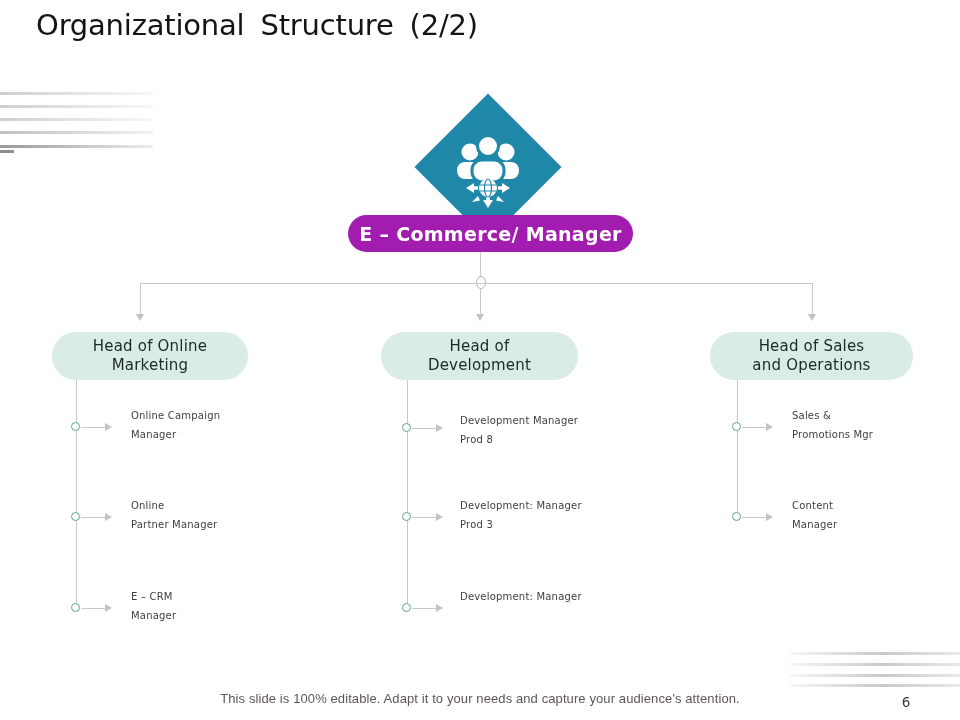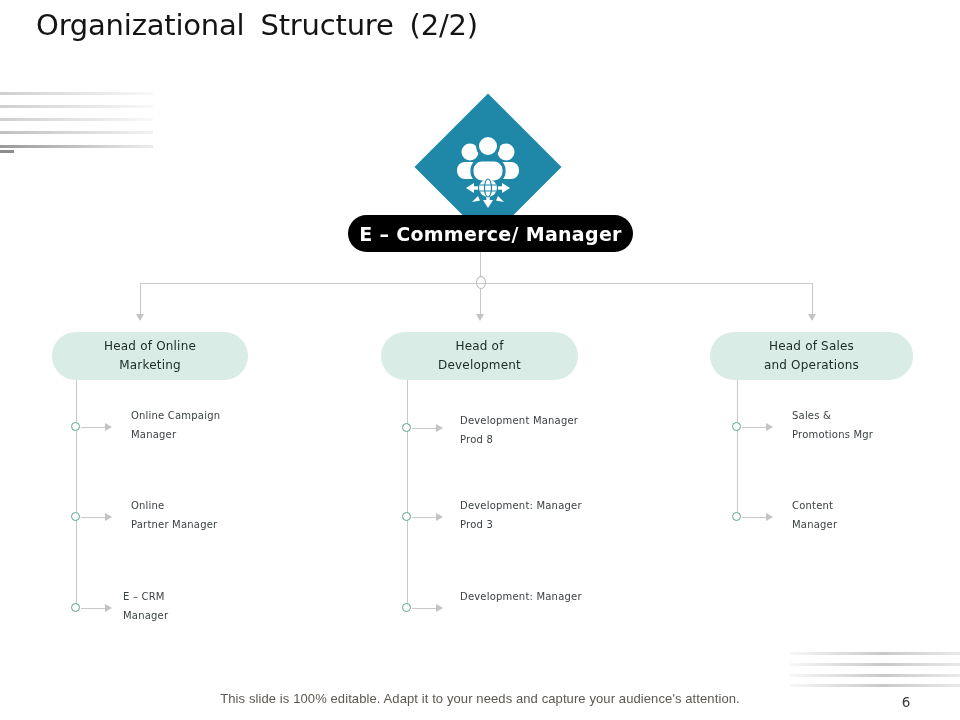--- a/index.html
+++ b/index.html
@@ -23,21 +23,21 @@
   .stub-dark{position:absolute;left:0;top:150px;width:14px;height:3px;background:#8d8d8d;}
   
   .diamond{
     position:absolute;left:436px;top:115px;width:104px;height:104px;
     background:#1F88A8;transform:rotate(45deg);
   }
   .team-icon{position:absolute;left:448px;top:126px;width:80px;height:86px;}
   
   .root-pill{
     position:absolute;left:348px;top:215px;width:285px;height:37px;
-    background:#000000;border-radius:19px;
+    background:#a21caf;border-radius:19px;
     display:flex;align-items:center;justify-content:center;
     color:#ffffff;font-size:19px;font-weight:700;letter-spacing:0.3px;
     white-space:nowrap;
   }
   
   .hline{position:absolute;height:1px;background:#C9C9C9;}
   .vline{position:absolute;width:1px;background:#C9C9C9;}
   .arrow-down{position:absolute;width:0;height:0;
     border-left:4.5px solid transparent;border-right:4.5px solid transparent;
     border-top:7px solid #C3C3C3;}
@@ -49,21 +49,21 @@
     border:1px solid #B5B5B5;border-radius:50%;background:#fff;box-sizing:border-box;
   }
   .dot{
     position:absolute;width:9px;height:9px;box-sizing:border-box;
     border:1.5px solid #58A78C;border-radius:50%;background:#fff;
   }
   
   .head-box{
     position:absolute;top:332px;height:48px;background:#D9ECE5;border-radius:24px;
     display:flex;flex-direction:column;align-items:center;justify-content:center;
-    font-size:12px;line-height:19px;color:#1D2A26;letter-spacing:0.2px;text-align:center;
+    font-size:15px;line-height:19px;color:#1D2A26;letter-spacing:0.2px;text-align:center;
   }
   
   .item-label{
     position:absolute;font-size:10px;line-height:18.5px;color:#3C4244;
     letter-spacing:0.2px;white-space:nowrap;
   }
   .item-label span{display:block;}
   
   .footer{
     position:absolute;left:0;right:0;top:691px;text-align:center;
@@ -155,21 +155,21 @@
   <div class="dot" style="left:71px;top:512px"></div>
   <div class="hline" style="left:81px;top:517px;width:24px"></div>
   <div class="arrow-right" style="left:105px;top:512.5px"></div>
   <div class="item-label" style="left:131px;top:497px">
     <span>Online</span>
     <span>Partner Manager</span>
   </div>
   <div class="dot" style="left:71px;top:603px"></div>
   <div class="hline" style="left:81px;top:608px;width:24px"></div>
   <div class="arrow-right" style="left:105px;top:603.5px"></div>
-  <div class="item-label" style="left:123px;top:588px">
+  <div class="item-label" style="left:131px;top:588px">
     <span>E – CRM</span>
     <span>Manager</span>
   </div>
 
   <div class="vline" style="left:407px;top:380px;height:228px"></div>
   <div class="dot" style="left:402px;top:423px"></div>
   <div class="hline" style="left:412px;top:428px;width:24px"></div>
   <div class="arrow-right" style="left:436px;top:423.5px"></div>
   <div class="item-label" style="left:460px;top:412px">
     <span>Development Manager</span>

